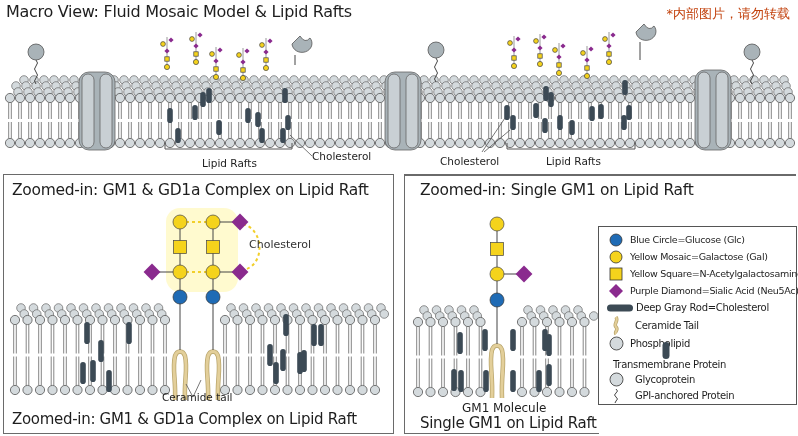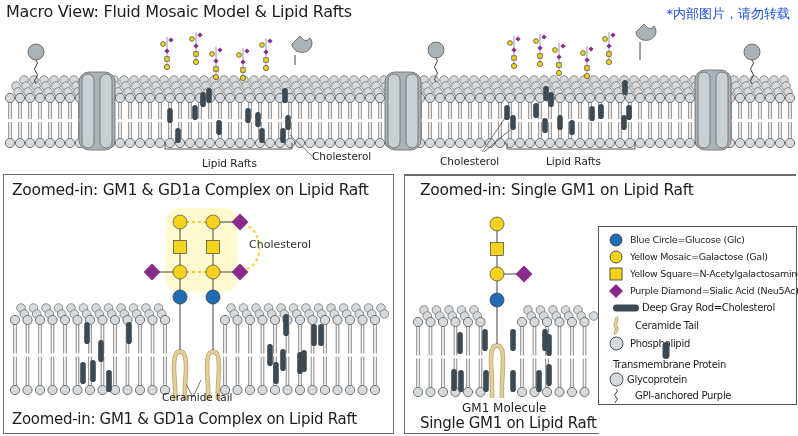--- a/index.html
+++ b/index.html
@@ -1,19 +1,19 @@
 <!DOCTYPE html>
 <html><head>
 <meta charset="utf-8">
 <style>
   html, body { margin: 0; padding: 0; background: #ffffff; }
   body { width: 798px; height: 436px; position: relative; overflow: hidden; font-family: "DejaVu Sans", sans-serif; color: #1e1e1e; }
   .abs { position: absolute; }
   .title-main { left: 6px; top: 2px; font-size: 16px; letter-spacing: -0.3px; }
-  .watermark { right: 8px; top: 5px; font-size: 13px; color: #1d4ed8; }
+  .watermark { right: 8px; top: 5px; font-size: 13px; color: #c2410c; }
   .panel { border: 1.5px solid #6a6a6a; background: #fff; }
   .panel-title { font-size: 15.5px; letter-spacing: -0.3px; white-space: nowrap; }
   .lbl { font-size: 10.5px; white-space: nowrap; }
   .legend { border: 1.2px solid #555; background: #fff; }
   .lg-row { position: absolute; left: 6px; height: 17px; display: flex; align-items: center; justify-content: flex-end; }
   .lg-ico { width: 22px; height: 17px; display: flex; align-items: center; justify-content: center; }
   .lg-txt { font-size: 9.5px; letter-spacing: -0.3px; margin-left: 3px; white-space: nowrap; }
   svg { position: absolute; overflow: visible; }
 </style>
 </head>
@@ -1246,21 +1246,21 @@
       <span class="lg-txt">Yellow Square=N-Acetylgalactosamine (GalNAc)</span>
     </div>
   <div class="lg-row" style="top:55px;">
       <span class="lg-ico">
         <svg width="14" height="14" style="position:static">
           <polygon points="7,0 14,7 7,14 0,7" fill="#8a2a8e"></polygon>
         </svg>
       </span>
       <span class="lg-txt">Purple Diamond=Sialic Acid (Neu5Ac)</span>
     </div>
-  <div class="lg-row" style="top:72px;left:14px;">
+  <div class="lg-row" style="top:72px;left:8px;">
       <span class="lg-ico" style="width:26px">
         <svg width="26" height="8" style="position:static">
           <rect x="0" y="0.5" width="26" height="7" rx="3.5" fill="#3c4a55"></rect>
         </svg>
       </span>
       <span class="lg-txt" style="font-size:10px">Deep Gray Rod=Cholesterol</span>
     </div>
   <div class="lg-row" style="top:90px;">
       <span class="lg-ico">
         <svg width="10" height="17" style="position:static">
@@ -1285,23 +1285,23 @@
         </svg>
       </span>
       <span class="lg-txt" style="margin-left:8px;font-size:10px">Transmembrane Protein</span>
     </div>
   <div class="lg-row" style="top:144px;">
       <span class="lg-ico">
         <svg width="15" height="15" style="position:static">
           <circle cx="7.5" cy="7.5" r="6.5" fill="#d4dadd" stroke="#444" stroke-width="0.9"></circle>
         </svg>
       </span>
-      <span class="lg-txt" style="margin-left:0;font-size:10px">Glycoprotein</span>
+      <span class="lg-txt" style="margin-left:8px;font-size:10px">Glycoprotein</span>
     </div>
   <div class="lg-row" style="top:160px;">
       <span class="lg-ico">
         <svg width="8" height="14" style="position:static">
           <path d="M4,0 q3,2 0,4 q-3,2 0,4 q3,2 0,4 l-1,2" fill="none" stroke="#444" stroke-width="1"></path>
         </svg>
       </span>
-      <span class="lg-txt" style="margin-left:8px;font-size:10px">GPI-anchored Purple</span>
+      <span class="lg-txt" style="margin-left:8px;font-size:10px">GPI-anchored Protein</span>
     </div>
 </div>
 
 </body></html>

